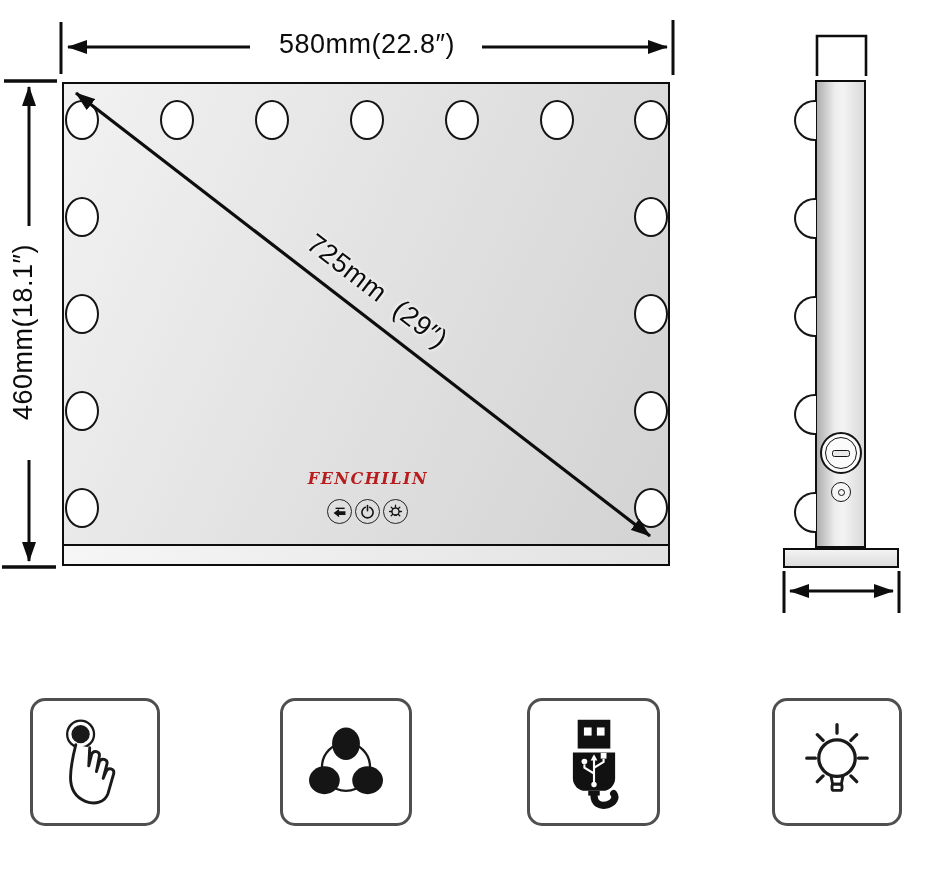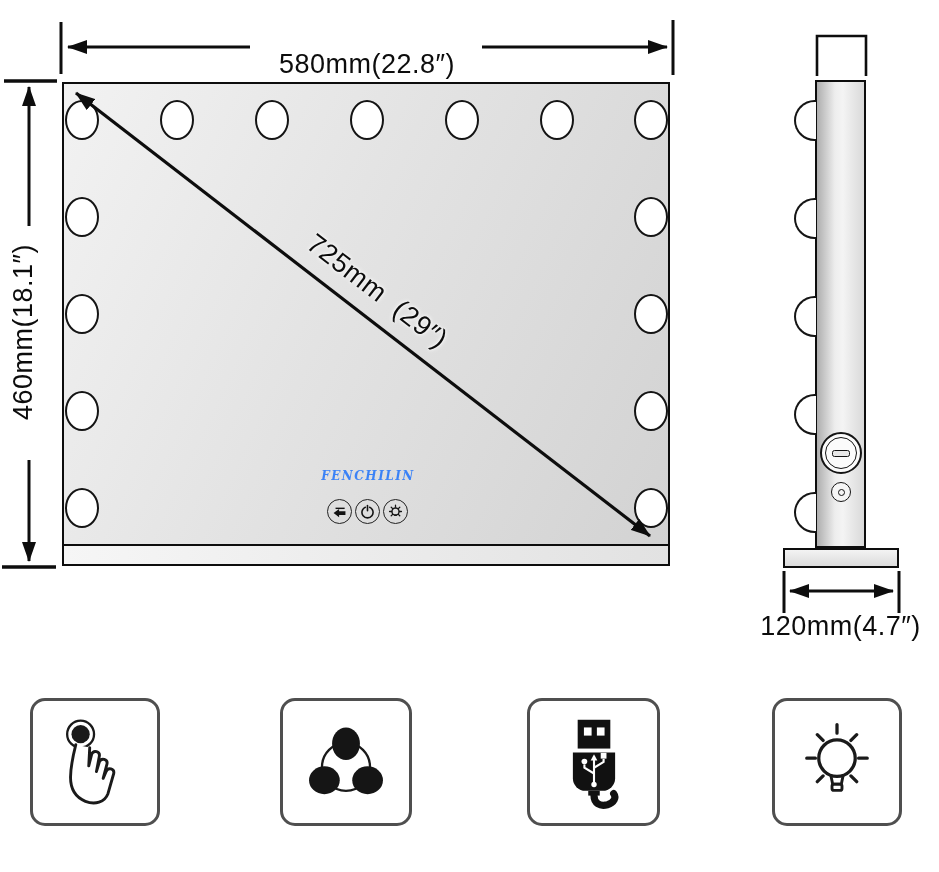--- a/index.html
+++ b/index.html
@@ -20,21 +20,21 @@
     border-top:2.5px solid #0d0d0d;
     background:linear-gradient(to right,#f6f6f6,#e2e2e2);
   }
   .bulb{
     position:absolute;width:34px;height:40px;border-radius:50%;
     background:#fff;border:2px solid #141414;box-sizing:border-box;z-index:2;
   }
   .brand{
     position:absolute;left:288px;top:469px;width:160px;text-align:center;z-index:3;
     font-family:"DejaVu Serif",serif;font-style:italic;font-weight:bold;
-    font-size:12px;letter-spacing:1.5px;color:#3b82f6;
+    font-size:16px;letter-spacing:1.5px;color:#b91c1c;
   }
   .ctl{
     position:absolute;top:499px;width:25px;height:25px;border-radius:50%;
     border:1.6px solid #222;box-sizing:border-box;z-index:3;display:flex;
     align-items:center;justify-content:center;
   }
   
   .side-bar{
     position:absolute;left:815px;top:80px;width:51px;height:468px;
     border:2px solid #0d0d0d;box-sizing:border-box;z-index:1;
@@ -65,21 +65,21 @@
   .side-base{
     position:absolute;left:783px;top:548px;width:116px;height:20px;
     border:2px solid #0d0d0d;box-sizing:border-box;z-index:1;
     background:linear-gradient(to bottom,#f3f3f3,#dcdcdc);
   }
   
   .dim-label{
     position:absolute;z-index:6;text-align:center;font-size:27px;color:#0c0c0c;
     letter-spacing:0.5px;white-space:pre;
   }
-  .lbl-width{left:242px;top:29px;width:250px;margin-top:20px;}
+  .lbl-width{left:242px;top:29px;width:250px;}
   .lbl-height{left:-104px;top:314px;width:260px;height:36px;transform:rotate(-90deg);}
   .lbl-diag{left:247px;top:276px;width:260px;transform:rotate(37.5deg);
     text-shadow:0 0 3px #fff,0 0 5px #fff;}
   .lbl-side{left:740px;top:0px;width:200px;font-size:26px;}
   .lbl-base{left:758px;top:611px;width:165px;}
   
   .feature{
     position:absolute;top:698px;width:130px;height:128px;border:3px solid #4f4f4f;
     border-radius:15px;box-sizing:border-box;background:#fff;z-index:1;
     display:flex;align-items:center;justify-content:center;
@@ -173,21 +173,20 @@
     <polyline points="817,76 817,36 866,36 866,76" fill="none" stroke="#0d0d0d" stroke-width="2.6"></polyline>
 
     <line x1="784" y1="571" x2="784" y2="613" stroke="#0d0d0d" stroke-width="3"></line>
     <line x1="899" y1="571" x2="899" y2="613" stroke="#0d0d0d" stroke-width="3"></line>
     <line x1="790" y1="591" x2="893" y2="591" stroke="#0d0d0d" stroke-width="3" marker-start="url(#ah)" marker-end="url(#ah)"></line>
   </svg>
 
   <div class="dim-label lbl-width">580mm(22.8″)</div>
   <div class="dim-label lbl-height">460mm(18.1″)</div>
   <div class="dim-label lbl-diag">725mm  (29″)</div>
-  <div class="dim-label lbl-base">120mm(4.7″)</div>
 
   <div class="feature" style="left:30px;">
     <svg width="96" height="96" viewBox="0 0 100 100">
       <circle cx="35" cy="21" r="14" stroke="#1a1a1a" stroke-width="2.4" fill="none"></circle>
       <circle cx="35" cy="21" r="9.5" fill="#1a1a1a"></circle>
       <path d="M30,32 C26.5,46 24.5,57 24.5,66 C24.5,78 30,87 40,91 C50,95 60,92 63.5,83
                L69.5,62 C70.5,57 63.5,55 61.5,60 L58.5,67
                L62.5,52 C63.5,47 56.5,45 54.5,50 L51.5,60
                L54.5,44 C55.5,39 48.5,37 46.5,42 L43.5,54 L44.5,35" fill="#ffffff" stroke="#1a1a1a" stroke-width="3" stroke-linecap="round" stroke-linejoin="round"></path>
     </svg>

